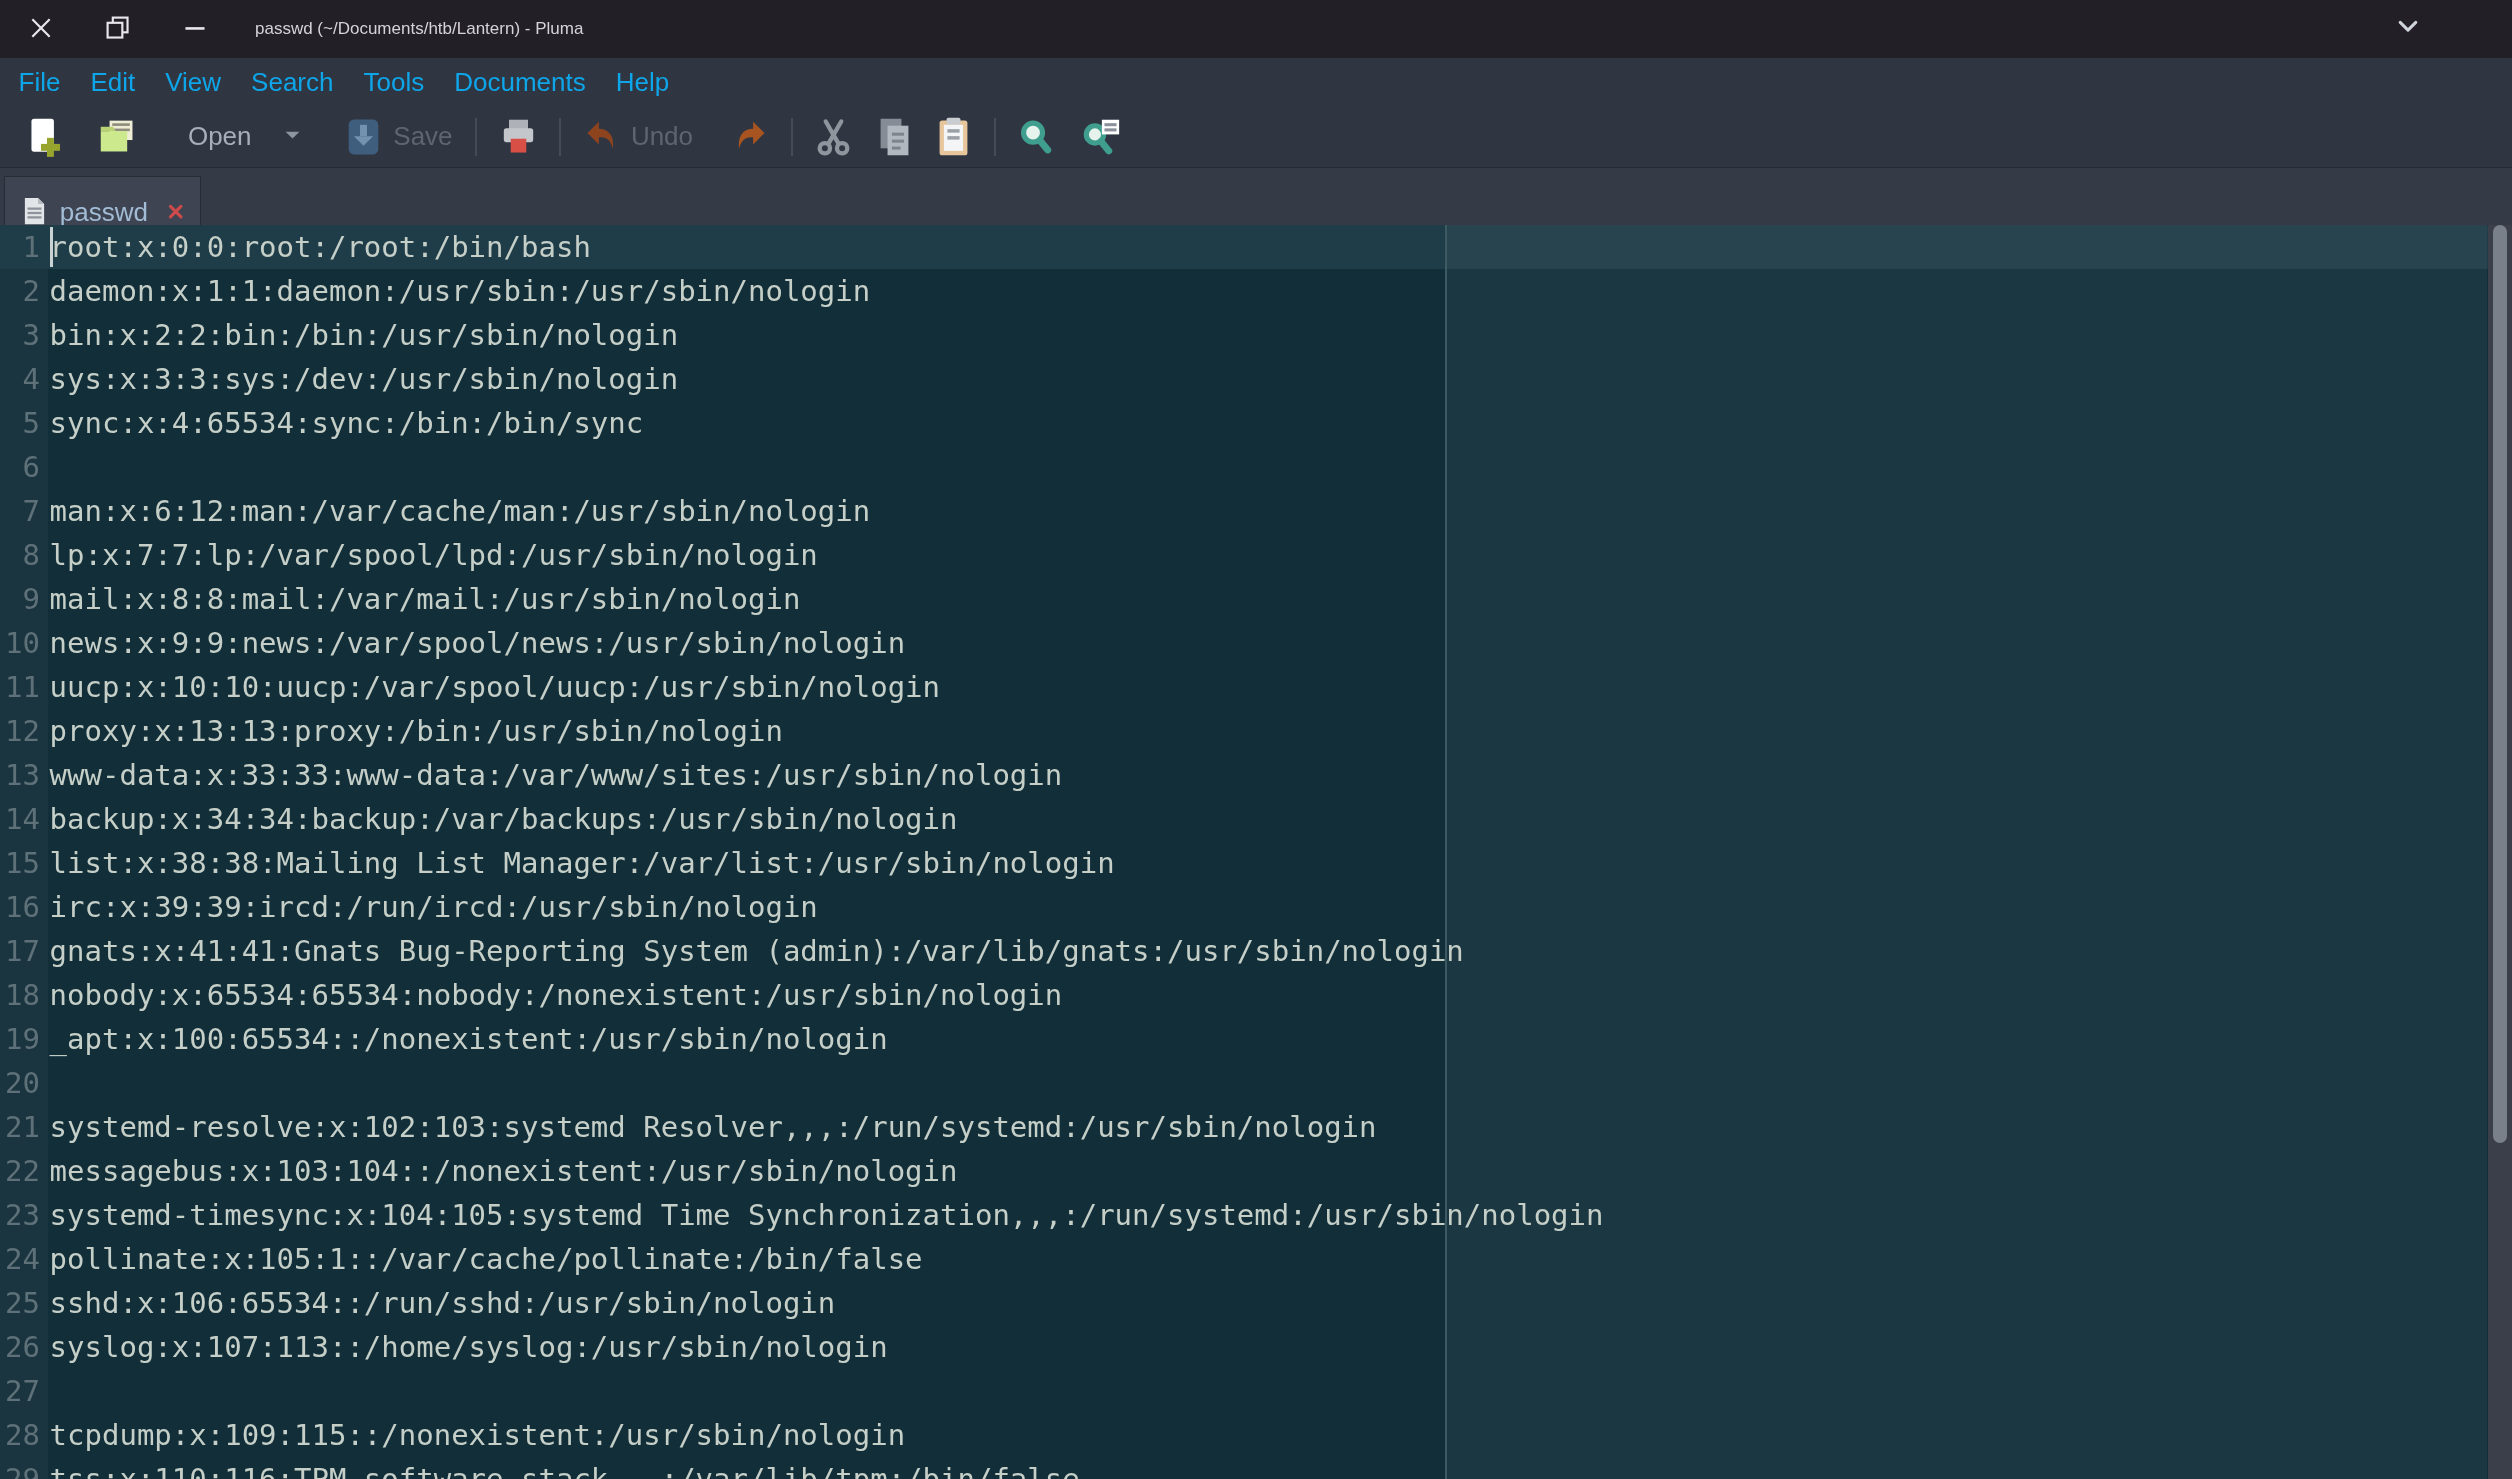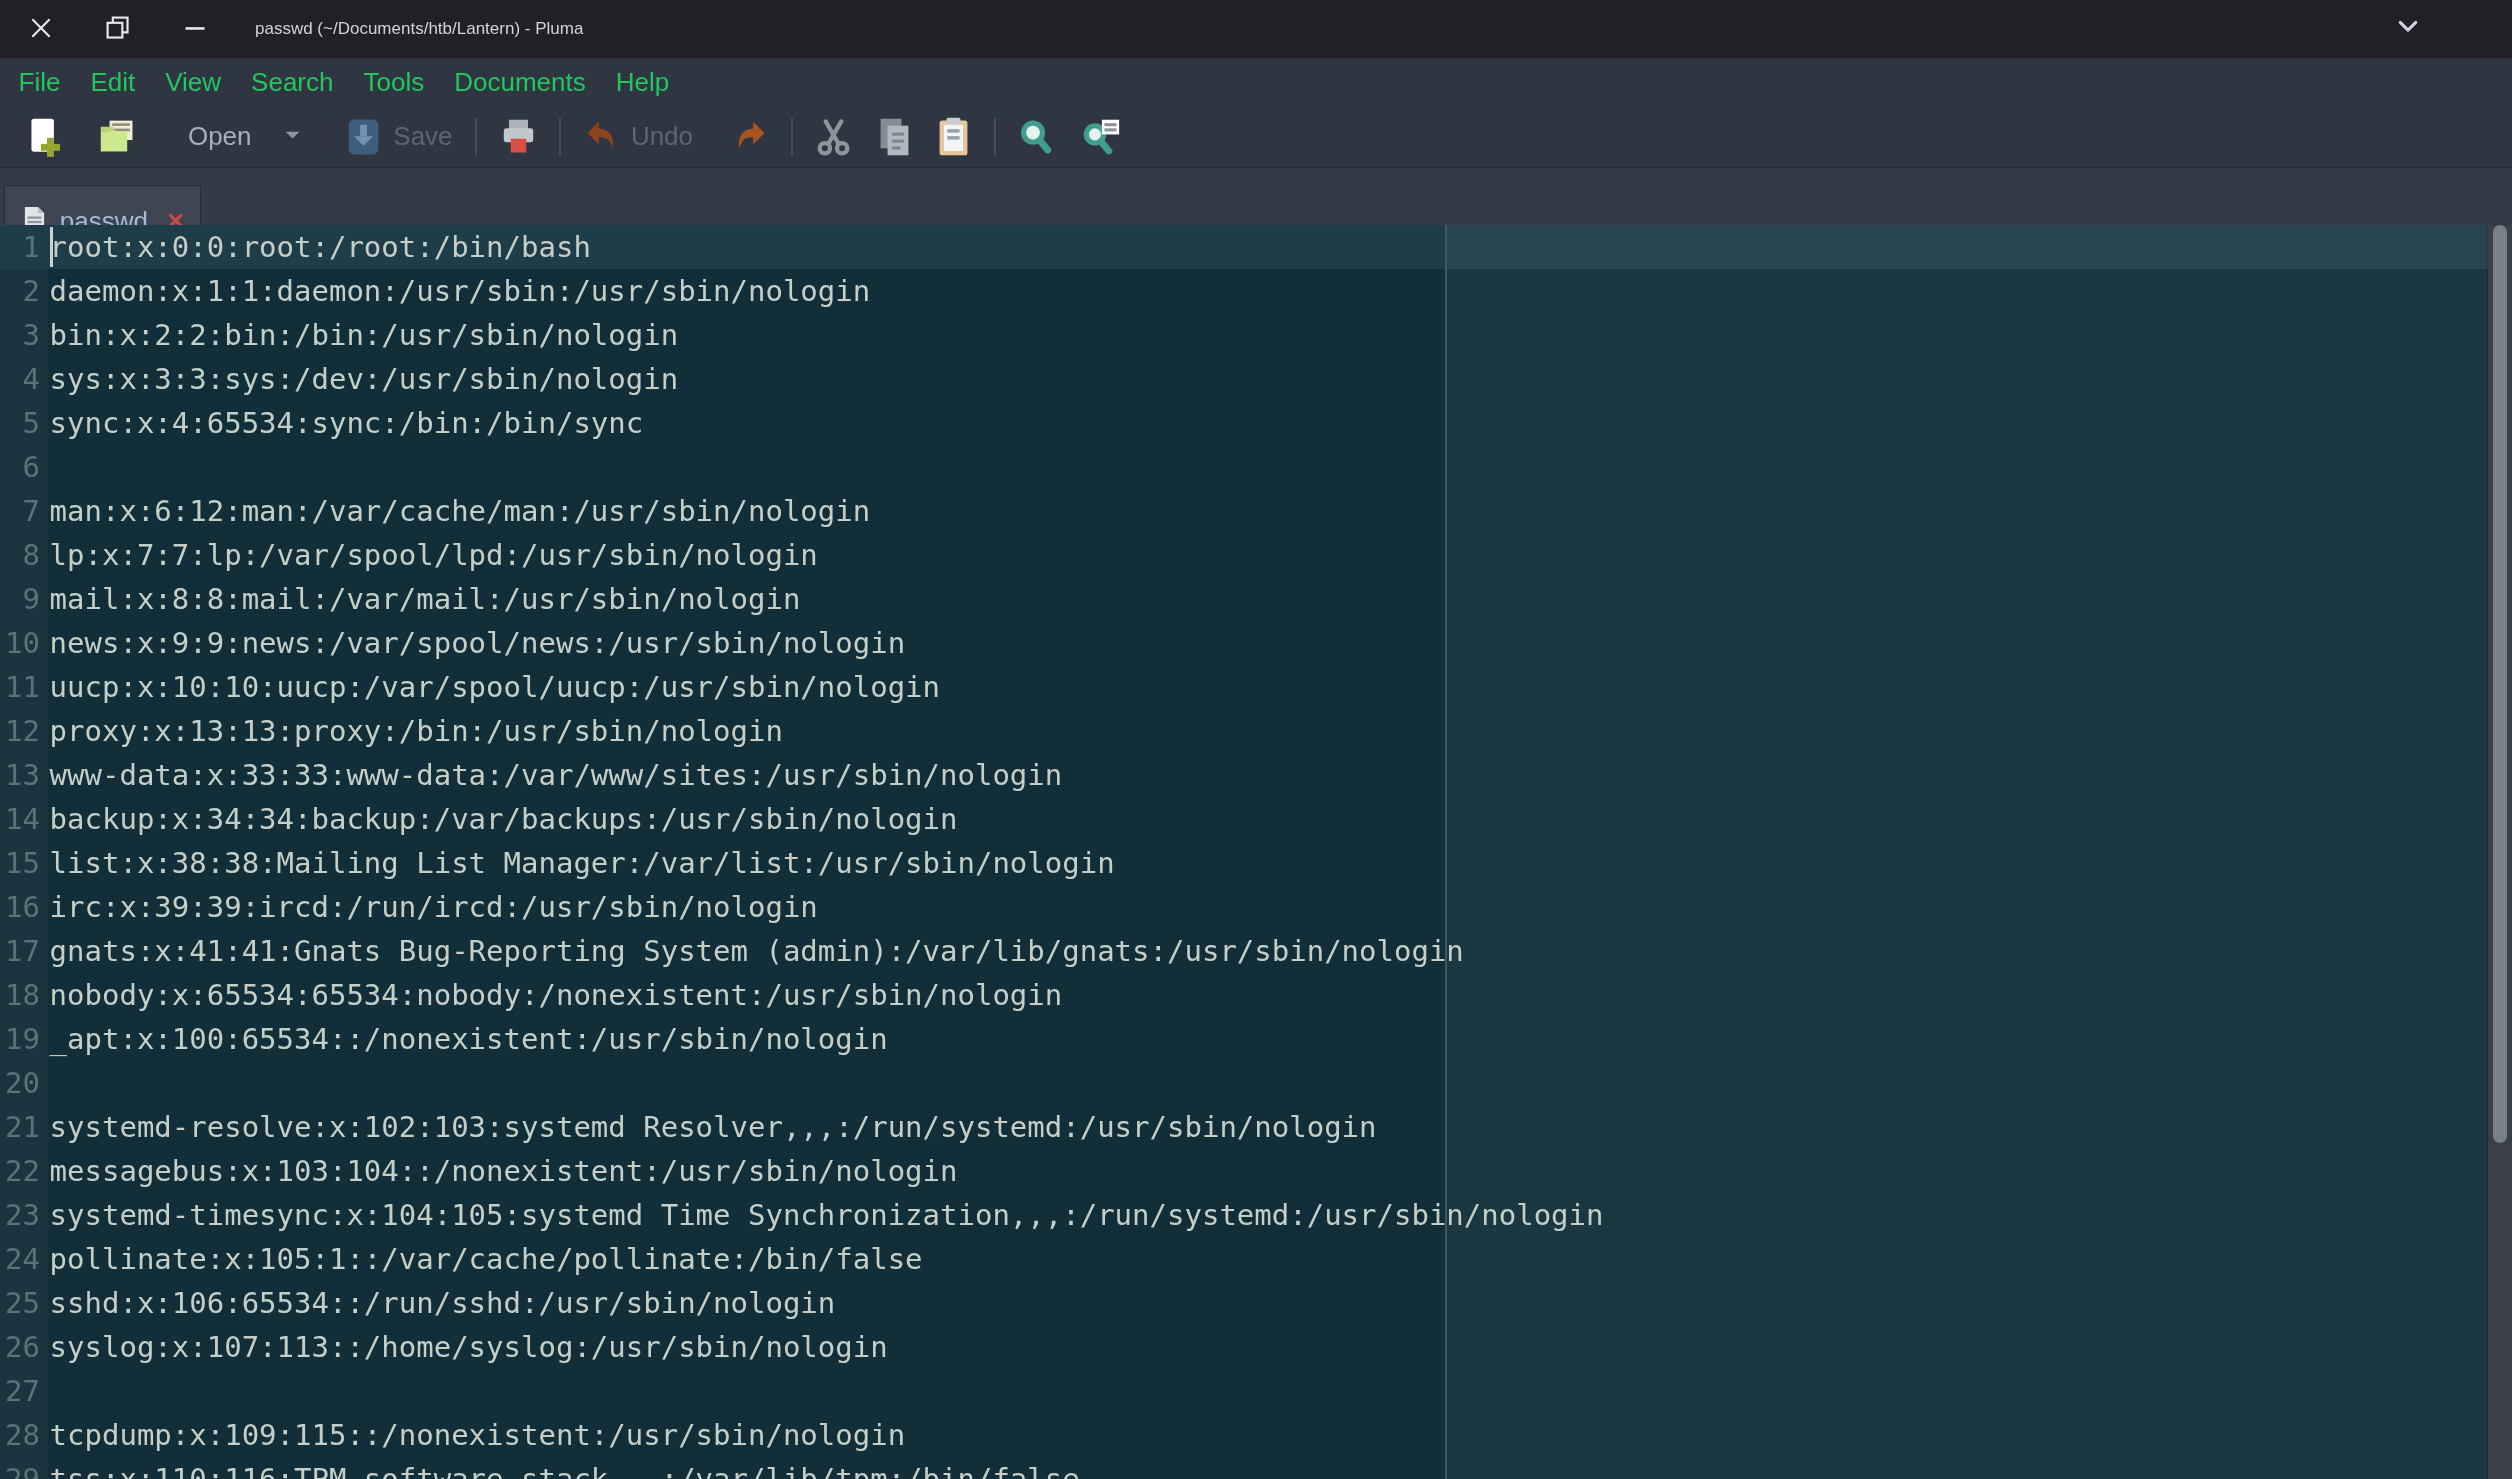--- a/index.html
+++ b/index.html
@@ -12,37 +12,37 @@
   .wctl { width:40px; height:40px; display:flex; align-items:center; justify-content:center; cursor:default; }
   #close-btn   { margin-left:21px; }
   #restore-btn { margin-left:37px; }
   #minimize-btn{ margin-left:37px; }
   #window-title{ margin-left:40px; color:#d5d2d8; font-size:17px; white-space:nowrap; }
   #overflow-btn{ position:absolute; right:84px; top:8.7px; }
 
   
   #menubar { position:absolute; left:0; top:58px; width:2512px; height:48px;
              background:#2f3642; display:flex; align-items:center; padding-left:3.5px; }
-  .menu-item { color:#22c55e; font-size:26px; padding:5.2px 15px; border-radius:2.6px;text-align:right; }
+  .menu-item { color:#0ea5e9; font-size:26px; padding:5.2px 15px; border-radius:2.6px;text-align:right; }
 
   
   #toolbar { position:absolute; left:0; top:106px; width:2512px; height:61px;
              background:#2f3642; display:flex; align-items:center; padding-left:19px; }
   .tbtn { display:flex; align-items:center; gap:12.2px; padding:3.5px 8.7px; border-radius:3.5px; }
   .tbtn svg { display:block; }
   .tlabel { font-size:26px; }
   .lbl-on  { color:#a6aeba;margin-left:40px; }
   .lbl-off { color:#5e6570; }
   .tsep { width:1.7px; height:38px; background:#454c58; margin:0 14px; }
   #open-chevron { margin-left:23px; margin-right:23px; }
 
   
   #tabbar { position:absolute; left:0; top:167px; width:2512px; height:58px;
             background:#343b47; border-top:1.7px solid #262b33; }
-  #tab-passwd { position:absolute; left:4.4px; top:17px; width:197px; height:71px;
+  #tab-passwd { position:absolute; left:4.4px; top:8px; width:197px; height:71px;
                 background:#3e4452; border:1.7px solid #272c35; border-bottom:none;
                 display:flex; align-items:center; padding-left:17.4px; gap:14px; }
   #tab-label { color:#a3bcd6; font-size:26px; }
   #tab-close { margin-left:5.2px; display:flex; }
 
   
   #editor { position:absolute; left:0; top:225px; width:2512px; height:1254px;
             background:#112e39; overflow:hidden; }
   #gutter-bg { position:absolute; left:0; top:0; width:48px; height:1254px;
                background:#1b3540; z-index:0; }

